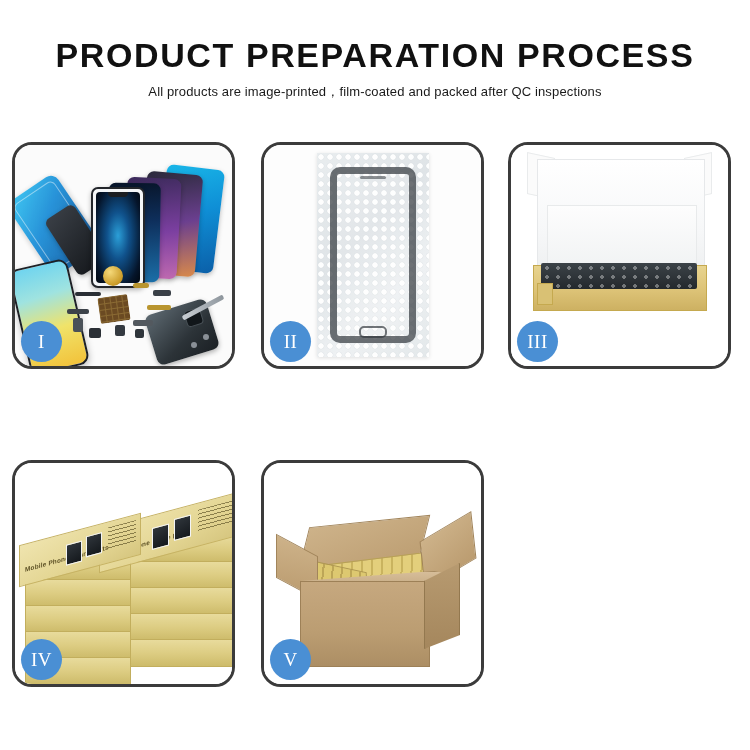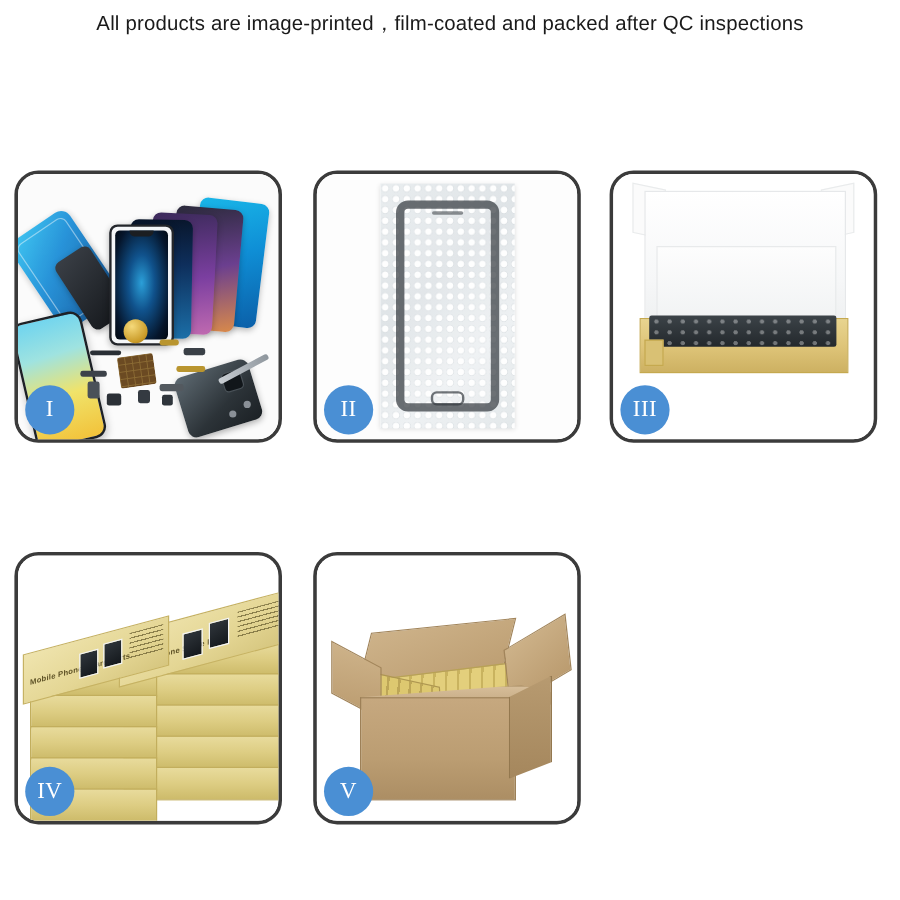--- a/index.html
+++ b/index.html
@@ -28,21 +28,21 @@
     font-size: 34px;
     font-weight: bold;
     letter-spacing: 1.6px;
     color: #111111;
     font-family: "Liberation Sans", sans-serif;
     white-space: nowrap;
   }
   #page-subtitle {
     margin: 0;
     padding-top: 8px;
-    font-size: 17px;
+    font-size: 13px;
     color: #1a1a1a;
     letter-spacing: 0.15px;
     white-space: nowrap;
   }
 
   
   #panel-grid {
     position: absolute;
     top: 140px;
     left: 12px;
@@ -368,20 +368,21 @@
   }
   .sc-tab2 {
     position:absolute; left:52px; top:152px; width:14px; height:16px;
     background:#a88d63; opacity:.7;
   }
 </style>
 </head>
 <body>
 
 <div id="header">
+  <h1 id="page-title">PRODUCT PREPARATION PROCESS</h1>
   <p id="page-subtitle">All products are image-printed，film-coated and packed after QC inspections</p>
 </div>
 
 <div id="panel-grid">
 
   <div class="panel col0 row0">
     <div class="clip">
       <div class="p1-bg"></div>
       <div class="film-blue"></div>
       <div class="dark-screen"></div>

